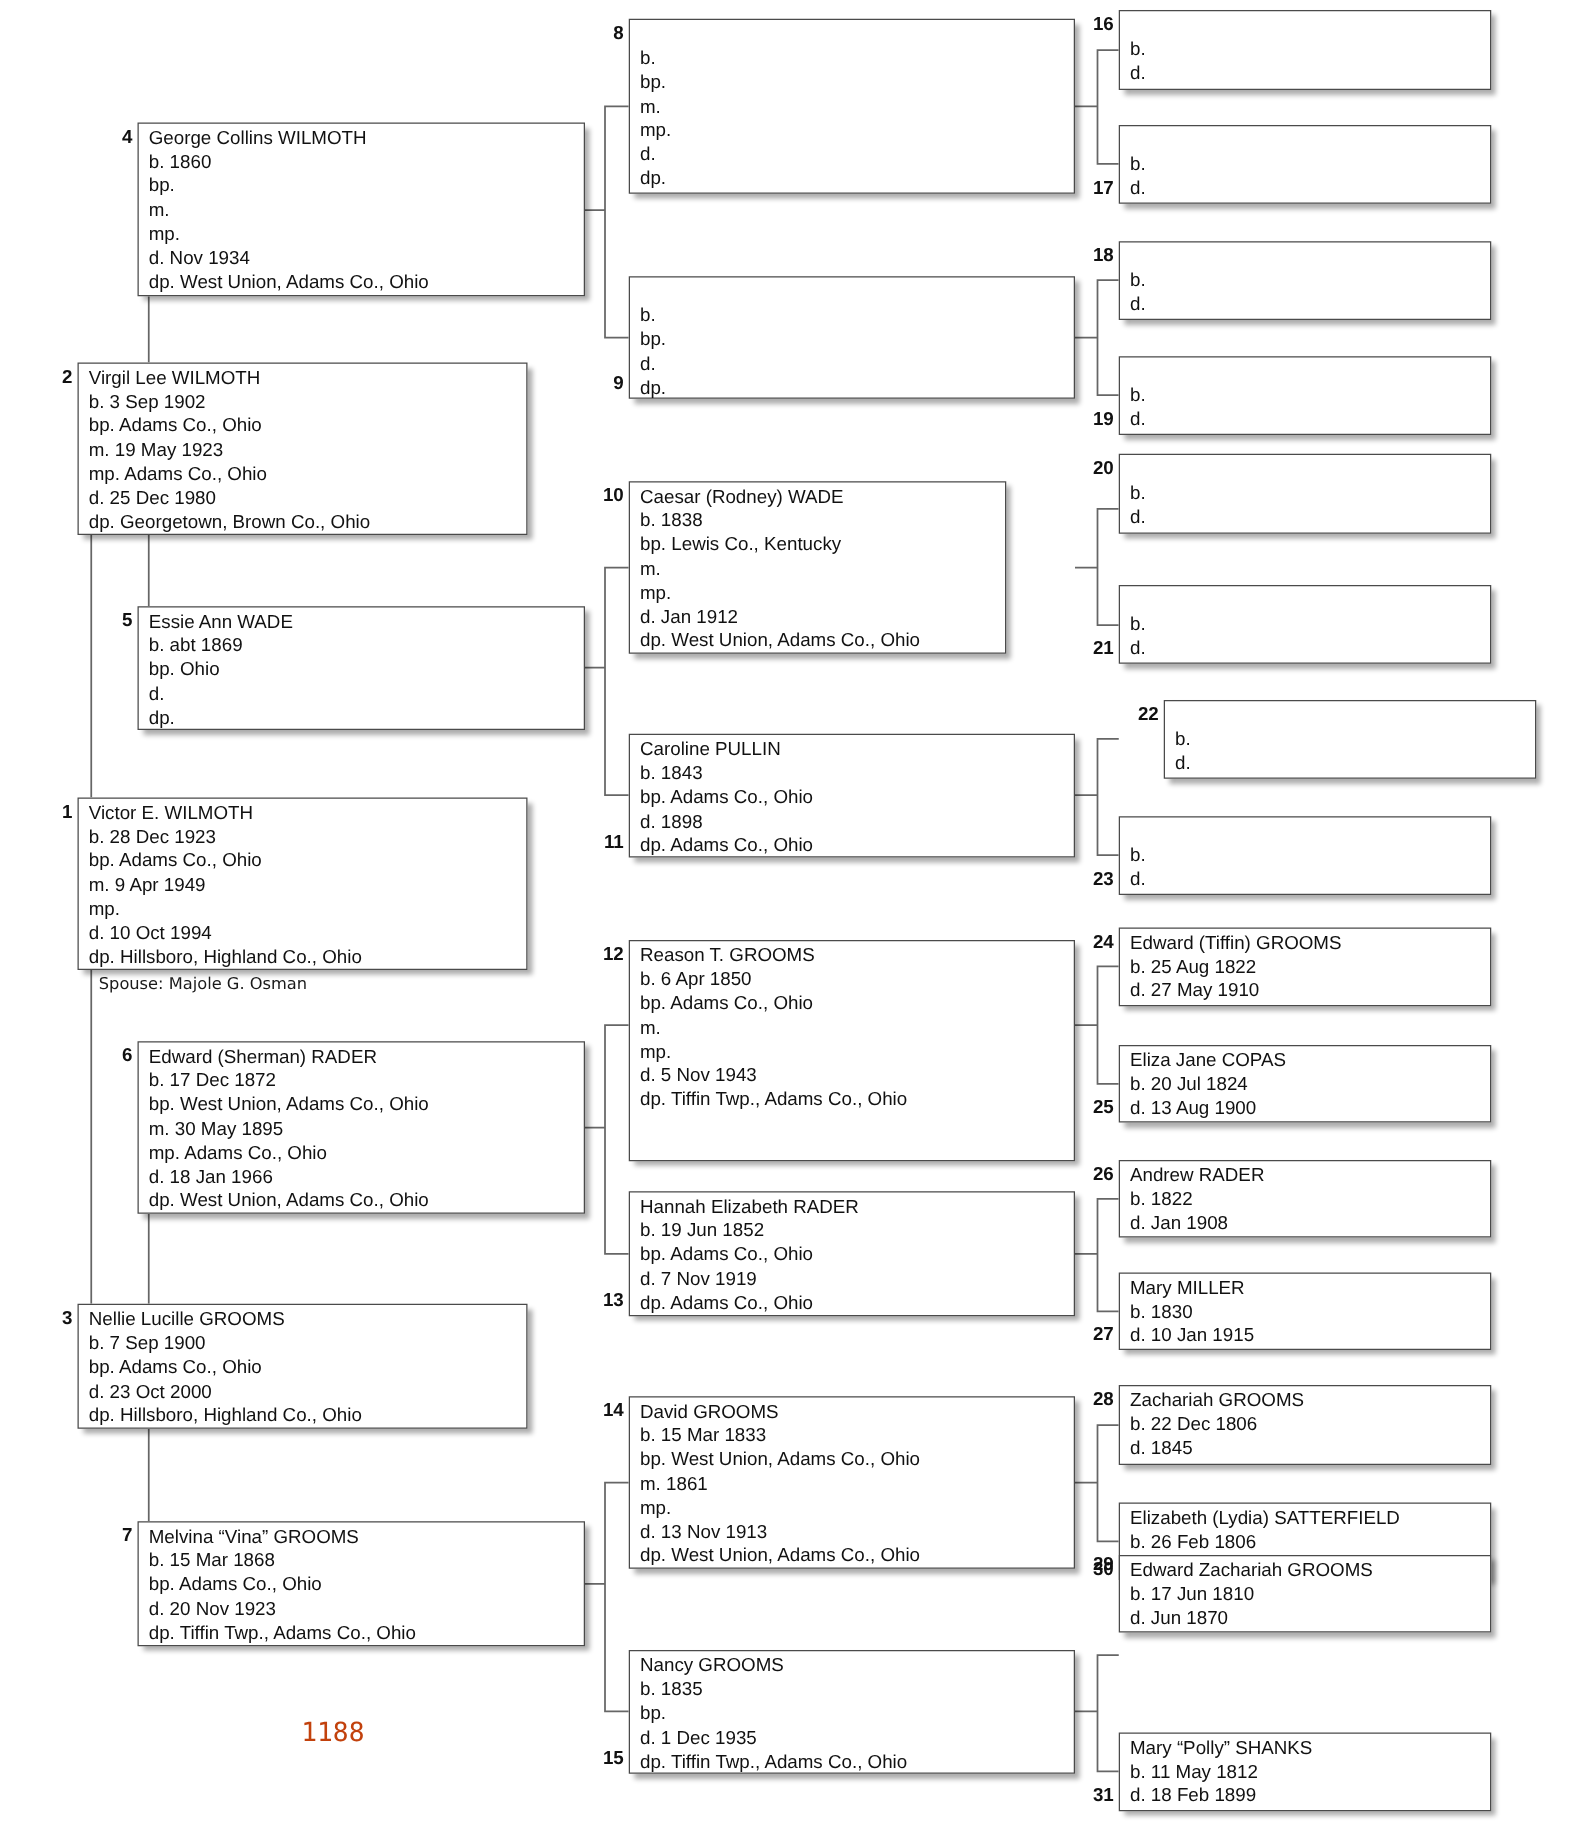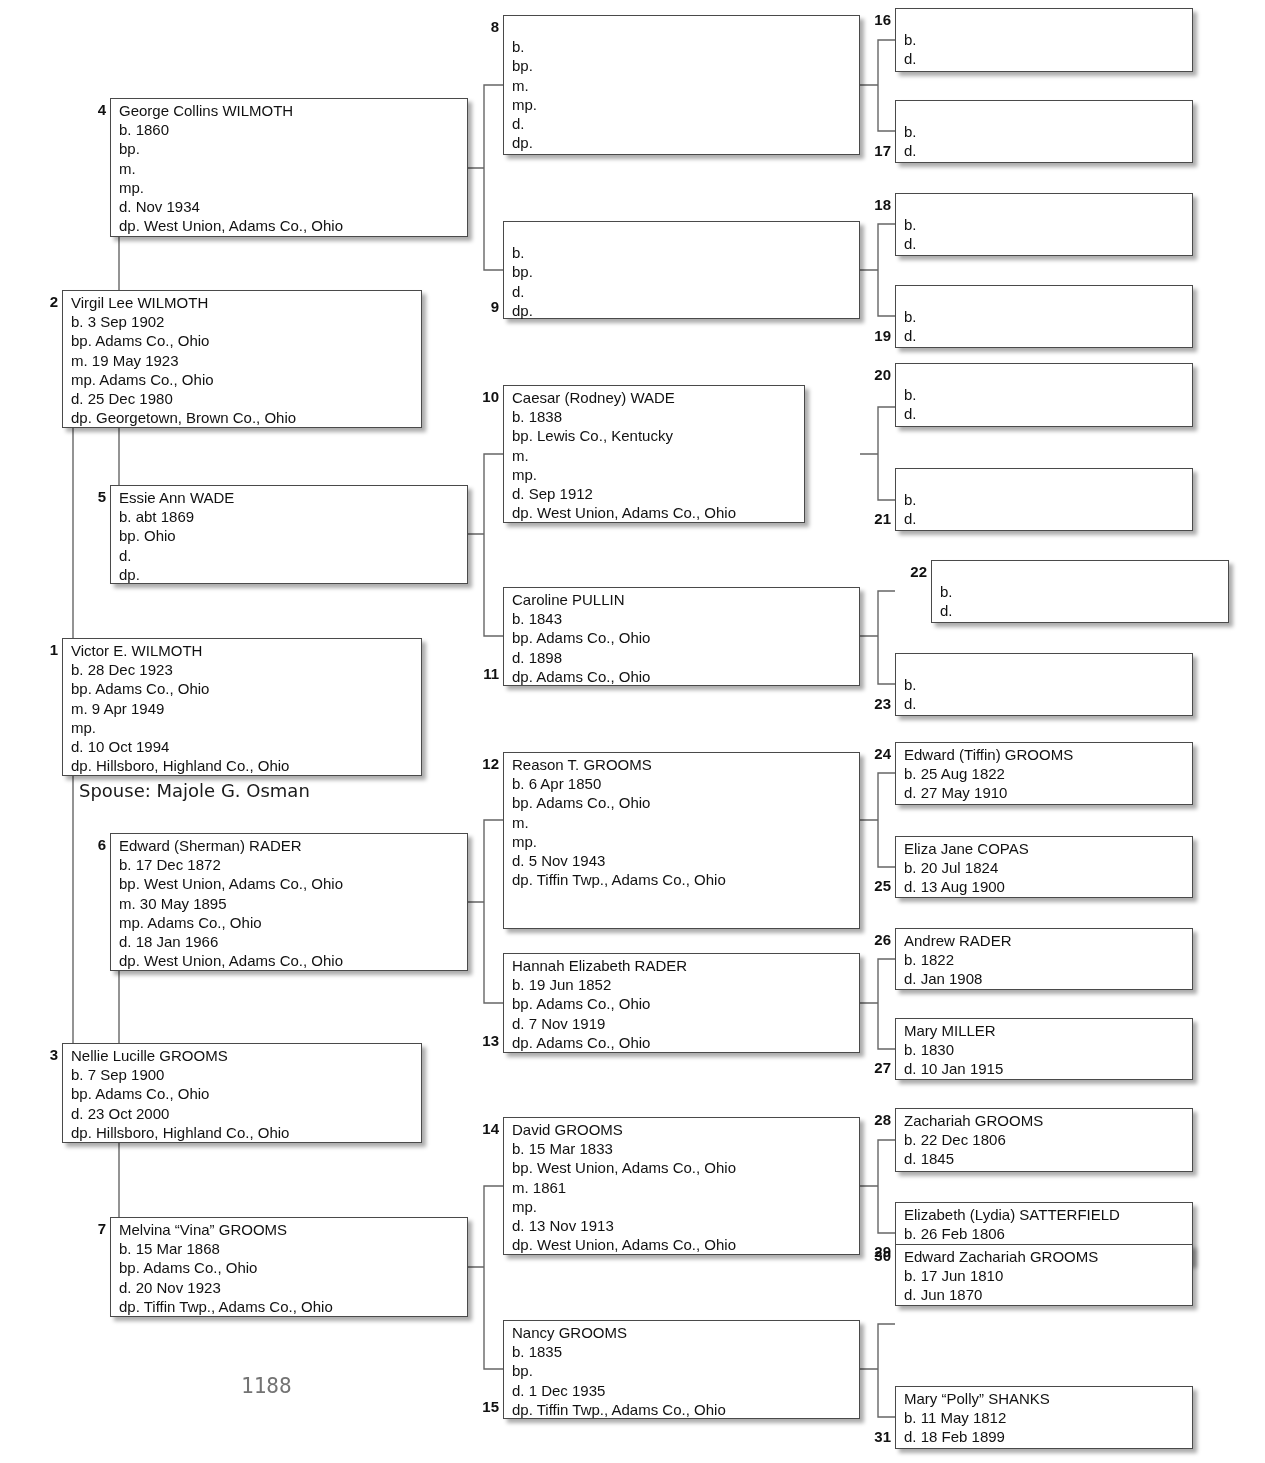--- a/index.html
+++ b/index.html
@@ -42,23 +42,23 @@
   .p23{left:895px;top:653px;width:298px;height:63px}
   .p24{left:895px;top:742px;width:298px;height:63px}
   .p25{left:895px;top:836px;width:298px;height:62px}
   .p26{left:895px;top:928px;width:298px;height:62px}
   .p27{left:895px;top:1018px;width:298px;height:62px}
   .p28{left:895px;top:1108px;width:298px;height:64px}
   .p29{left:895px;top:1202px;width:298px;height:62px}
   .p30{left:895px;top:1244px;width:298px;height:62px}
   .p31{left:895px;top:1386px;width:298px;height:63px}
   #spouse{position:absolute;left:79px;top:780px;font-family:"DejaVu Sans",sans-serif;
-          font-size:18px;color:#1a1a1a;white-space:nowrap;}
+          font-size:13px;color:#1a1a1a;white-space:nowrap;}
   #pageno{position:absolute;left:241px;top:1374px;font-family:"DejaVu Sans Mono",monospace;
-          font-size:21px;color:#737373;}
+          font-size:21px;color:#c2410c;}
 </style>
 </head>
 <body>
 
 <div id="page">
 
   <svg id="wires" viewBox="0 0 1265 1463" fill="none" stroke="#666666" stroke-width="1.4">
     <path d="M119 237 V290 M119 427 V485 M73 427 V638 M73 776 V1043 M119 971 V1043 M119 1143 V1217"></path>
     <path d="M503 85 H484 V270 H503 M468 168 H484"></path>
     <path d="M503 454 H484 V636 H503 M468 534 H484"></path>
@@ -165,21 +165,21 @@
     <div class="ln">dp.</div>
   </div>
 
   <div class="box p10">
     <span class="n t">10</span>
     <div class="ln">Caesar (Rodney) WADE</div>
     <div class="ln">b. 1838</div>
     <div class="ln">bp. Lewis Co., Kentucky</div>
     <div class="ln">m.</div>
     <div class="ln">mp.</div>
-    <div class="ln">d. Sep 1912</div>
+    <div class="ln">d. Jan 1912</div>
     <div class="ln">dp. West Union, Adams Co., Ohio</div>
   </div>
 
   <div class="box p11">
     <span class="n b">11</span>
     <div class="ln">Caroline PULLIN</div>
     <div class="ln">b. 1843</div>
     <div class="ln">bp. Adams Co., Ohio</div>
     <div class="ln">d. 1898</div>
     <div class="ln">dp. Adams Co., Ohio</div>

